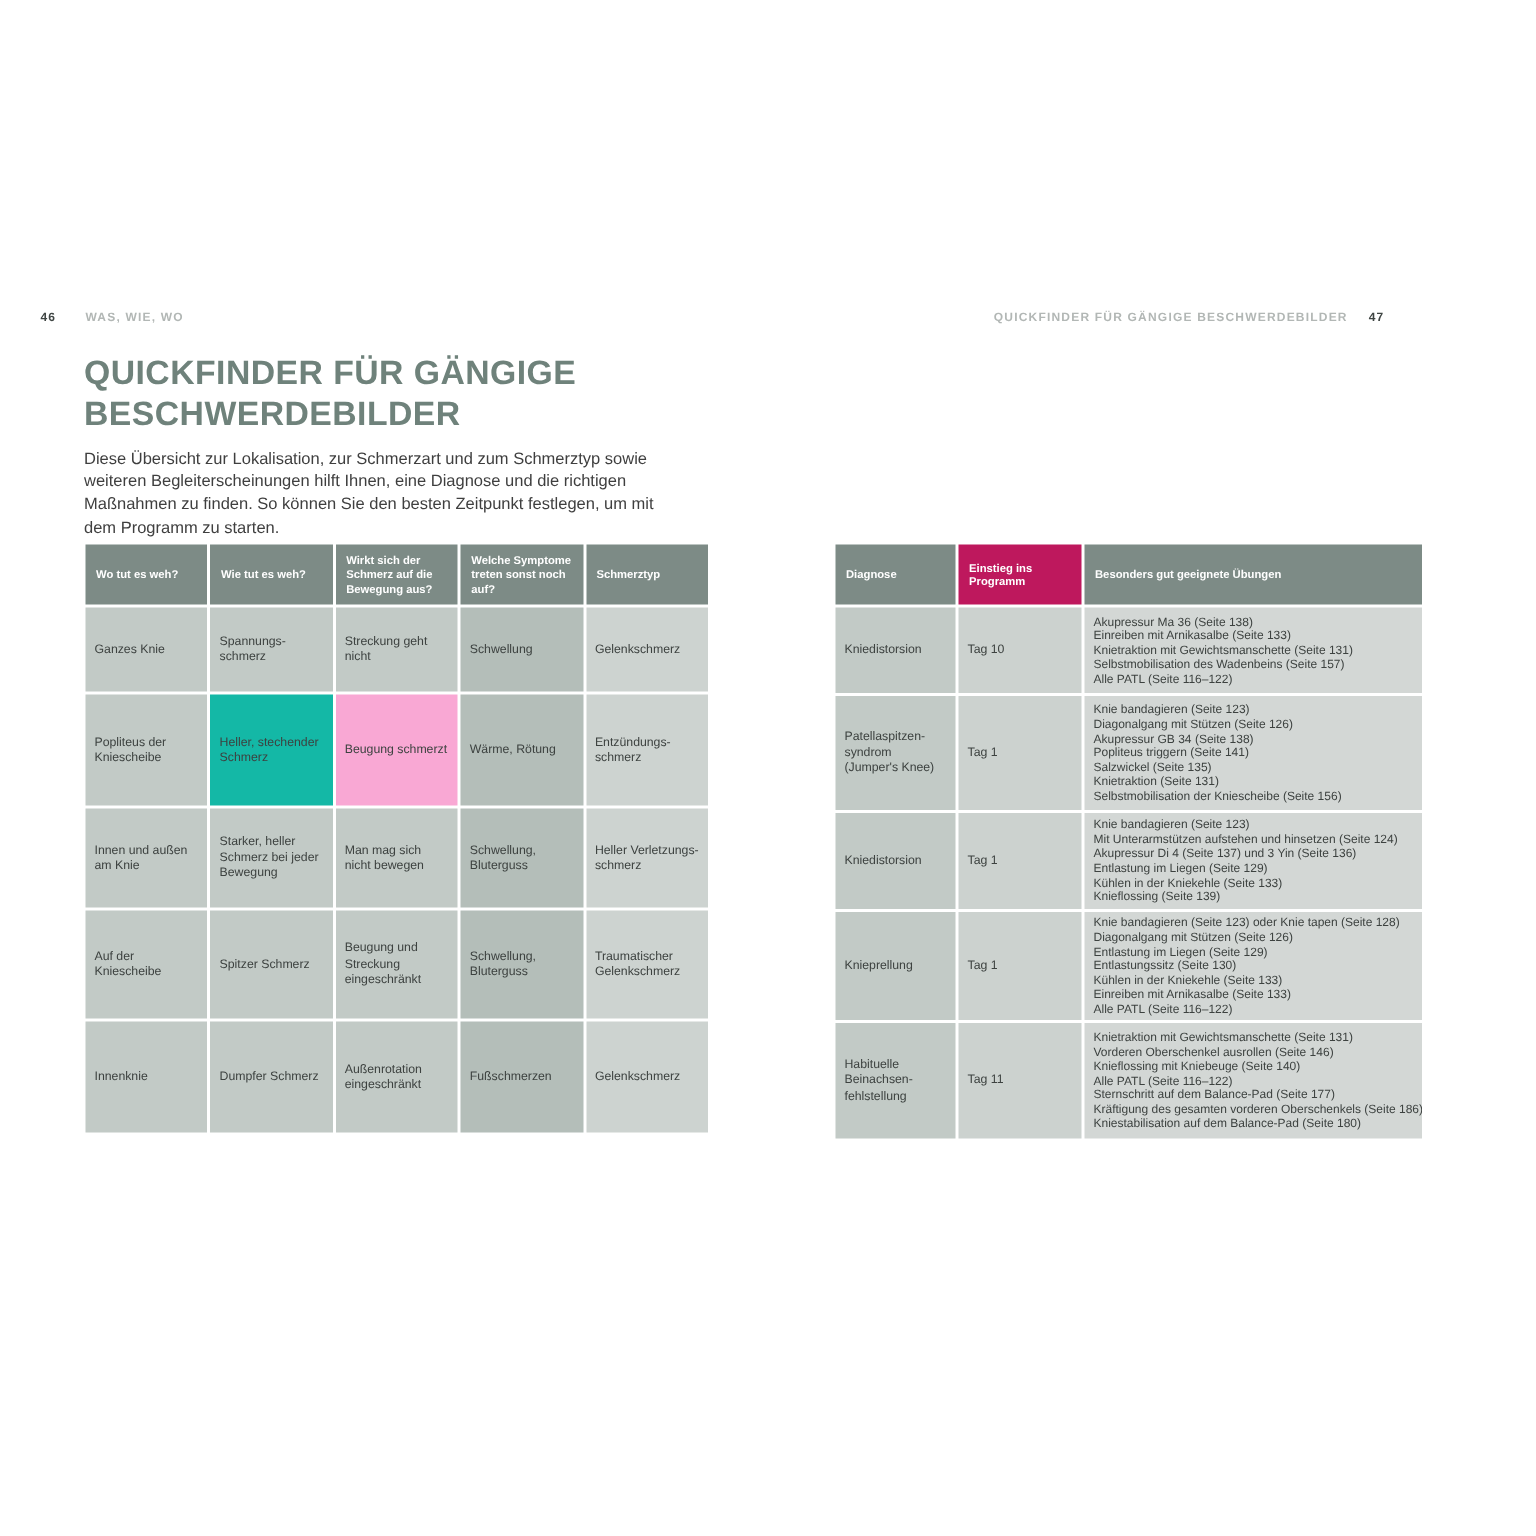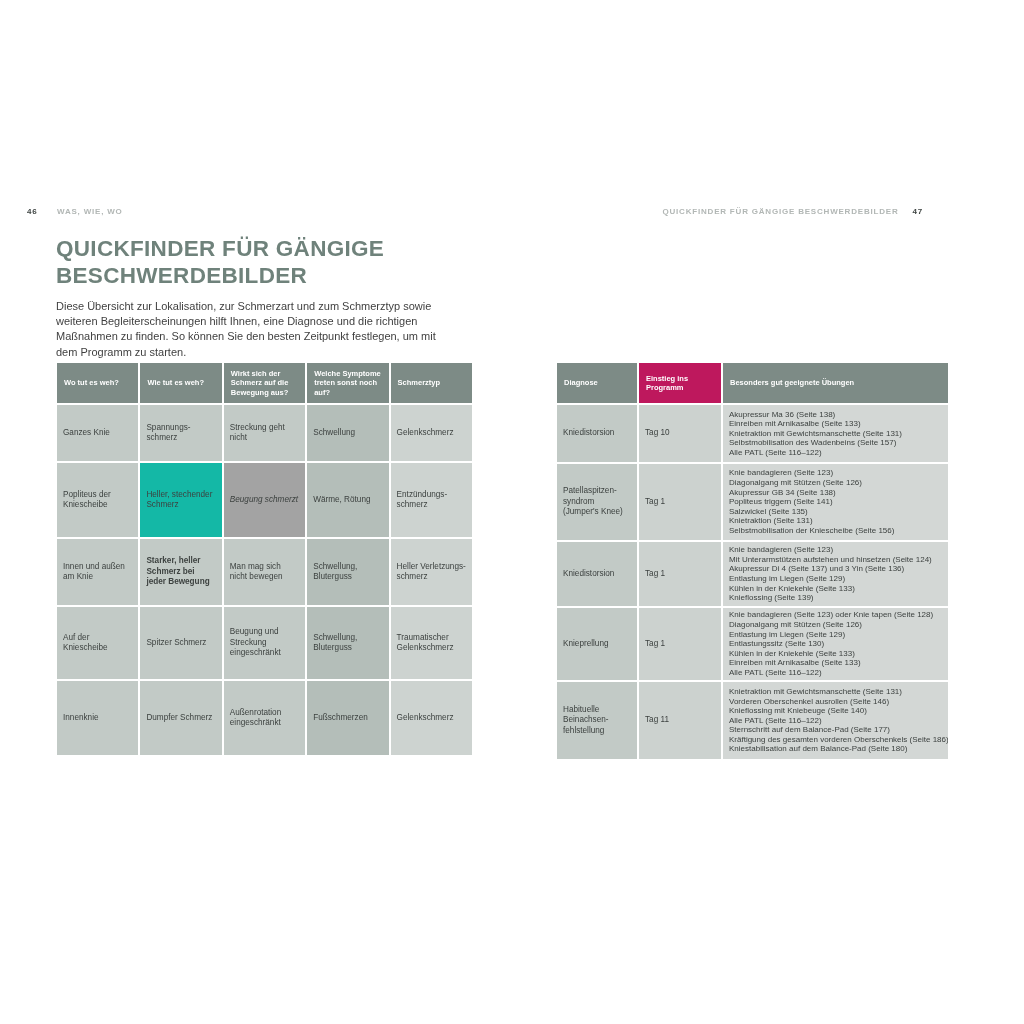--- a/index.html
+++ b/index.html
@@ -49,25 +49,25 @@
       <div class="th" style="background: rgb(125, 139, 134); color: rgb(255, 255, 255);">Wirkt sich der Schmerz auf die Bewegung aus?</div>
       <div class="th" style="background: rgb(125, 139, 134); color: rgb(255, 255, 255);">Welche Symptome treten sonst noch auf?</div>
       <div class="th" style="background: rgb(125, 139, 134); color: rgb(255, 255, 255);">Schmerztyp</div>
       <div class="td" style="background: rgb(194, 202, 198); color: rgb(61, 66, 64);">Ganzes Knie</div>
       <div class="td" style="background: rgb(194, 202, 198); color: rgb(61, 66, 64);">Spannungs- schmerz</div>
       <div class="td" style="background: rgb(194, 202, 198); color: rgb(61, 66, 64);">Streckung geht nicht</div>
       <div class="td" style="background: rgb(180, 190, 185); color: rgb(61, 66, 64);">Schwellung</div>
       <div class="td" style="background: rgb(205, 211, 208); color: rgb(61, 66, 64);">Gelenkschmerz</div>
       <div class="td" style="background: rgb(194, 202, 198); color: rgb(61, 66, 64);">Popliteus der Kniescheibe</div>
       <div class="td" style="background: #14b8a6; color: rgb(61, 66, 64);">Heller, stechender Schmerz</div>
-      <div class="td" style="background: #a3a3a3; color: rgb(61, 66, 64); font-style: italic;">Beugung schmerzt</div>
+      <div class="td" style="background: #f9a8d4; color: rgb(61, 66, 64);">Beugung schmerzt</div>
       <div class="td" style="background: rgb(180, 190, 185); color: rgb(61, 66, 64);">Wärme, Rötung</div>
       <div class="td" style="background: rgb(205, 211, 208); color: rgb(61, 66, 64);">Entzündungs- schmerz</div>
       <div class="td" style="background: rgb(194, 202, 198); color: rgb(61, 66, 64);">Innen und außen am Knie</div>
-      <div class="td" style="background: rgb(194, 202, 198); color: rgb(61, 66, 64); font-weight: bold;">Starker, heller Schmerz bei jeder Bewegung</div>
+      <div class="td" style="background: rgb(194, 202, 198); color: rgb(61, 66, 64);">Starker, heller Schmerz bei jeder Bewegung</div>
       <div class="td" style="background: rgb(194, 202, 198); color: rgb(61, 66, 64);">Man mag sich nicht bewegen</div>
       <div class="td" style="background: rgb(180, 190, 185); color: rgb(61, 66, 64);">Schwellung, Bluterguss</div>
       <div class="td" style="background: rgb(205, 211, 208); color: rgb(61, 66, 64);">Heller Verletzungs- schmerz</div>
       <div class="td" style="background: rgb(194, 202, 198); color: rgb(61, 66, 64);">Auf der Kniescheibe</div>
       <div class="td" style="background: rgb(194, 202, 198); color: rgb(61, 66, 64);">Spitzer Schmerz</div>
       <div class="td" style="background: rgb(194, 202, 198); color: rgb(61, 66, 64);">Beugung und Streckung eingeschränkt</div>
       <div class="td" style="background: rgb(180, 190, 185); color: rgb(61, 66, 64);">Schwellung, Bluterguss</div>
       <div class="td" style="background: rgb(205, 211, 208); color: rgb(61, 66, 64);">Traumatischer Gelenkschmerz</div>
       <div class="td" style="background: rgb(194, 202, 198); color: rgb(61, 66, 64);">Innenknie</div>
       <div class="td" style="background: rgb(194, 202, 198); color: rgb(61, 66, 64);">Dumpfer Schmerz</div>

